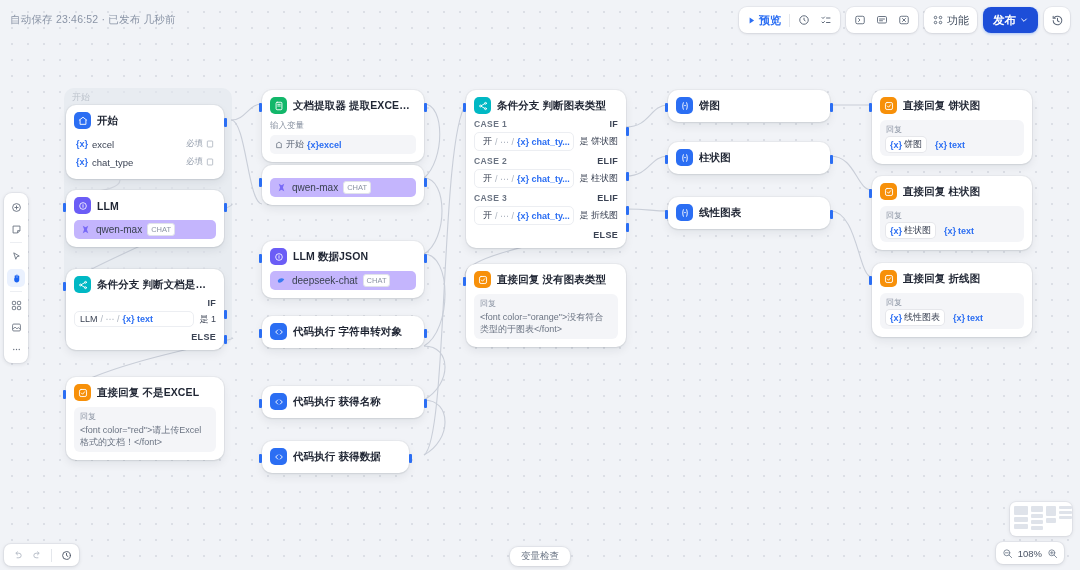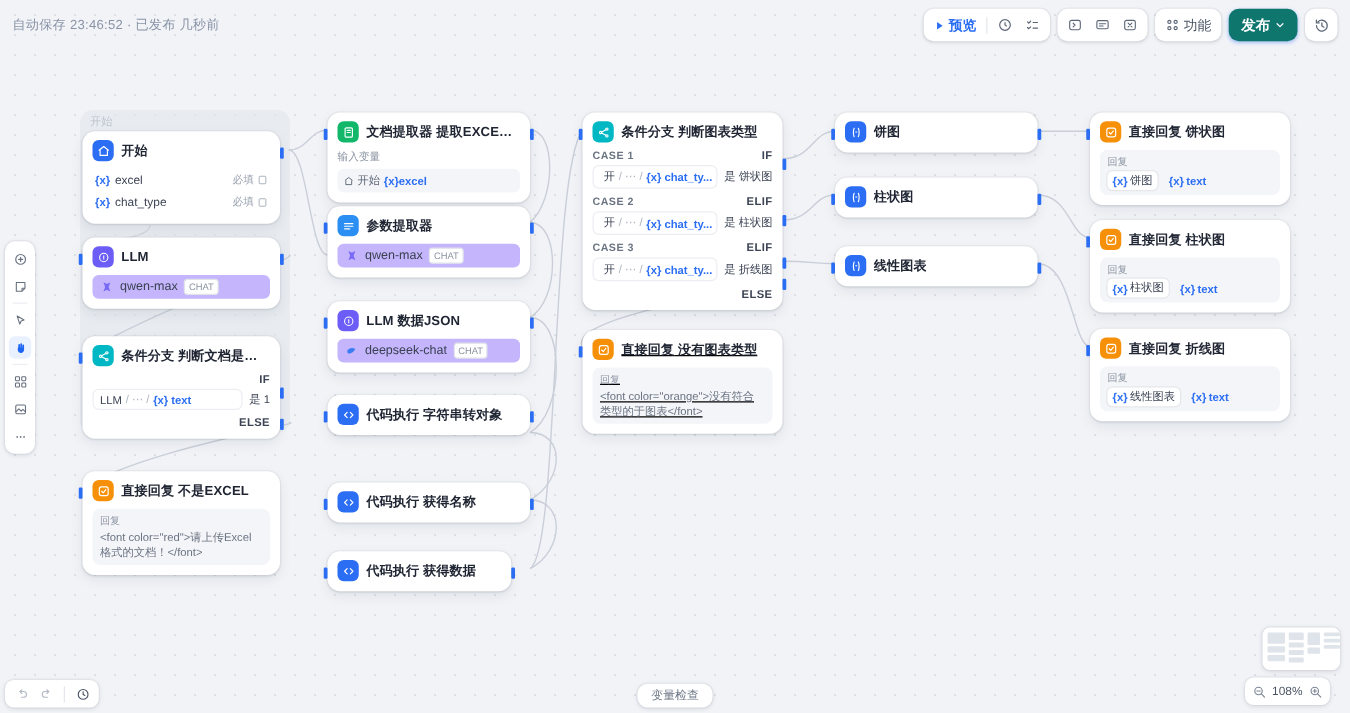--- a/index.html
+++ b/index.html
@@ -35,21 +35,21 @@
   }
   .tb-btn {
     display: flex; align-items: center; justify-content: center; gap: 3px;
     height: 20px; min-width: 20px; padding: 0 4px; border-radius: 5px;
     font-size: 11px; color: #495464; cursor: pointer; background: transparent; border: 0;
   }
   .tb-btn.accent { color: #2b6ef3; font-weight: 600; }
   .divider-v { width: 1px; height: 13px; background: #e4e7ec; margin: 0 2px; }
   .publish {
     display: flex; align-items: center; gap: 4px; height: 26px; padding: 0 10px;
-    background: #0f766e; color: #fff; font-size: 11.5px; font-weight: 600;
+    background: #1d4ed8; color: #fff; font-size: 11.5px; font-weight: 600;
     border-radius: 8px; border: 0; cursor: pointer;
     box-shadow: 0 1px 3px rgba(28,100,242,.35);
   }
   .icon-pill {
     width: 26px; height: 26px; display: flex; align-items: center; justify-content: center;
     background: #fff; border-radius: 8px; cursor: pointer;
     box-shadow: 0 1px 3px rgba(16,24,40,.10), 0 0 0 1px rgba(16,24,40,.04);
     color: #5b6677;
   }
   svg { display: block; }
@@ -367,28 +367,20 @@
           <path d="M5 10v10h14V10"></path>
         </svg>
       <span>开始</span>
       <span class="blue">{x}excel</span>
     </div>
   </div>
 
   <div class="node" style="left:262px; top:165px; width:162px;">
     <div class="handle l"></div>
     <div class="handle r"></div>
-    <div class="node-head">
-      <div class="nico" style="background:#2b8ef3;">
-        <svg width="10" height="10" viewBox="0 0 24 24" fill="none" stroke="#fff" stroke-width="2.2" stroke-linecap="round">
-            <path d="M4 7h16M4 12h16M4 17h10"></path>
-          </svg>
-      </div>
-      <div class="ntitle">参数提取器</div>
-    </div>
     <div class="model-row">
       <svg width="11" height="11" viewBox="0 0 24 24">
         <path d="M6 4l6 3 6-3-3 8 3 8-6-3-6 3 3-8z" fill="#6b5df6" opacity=".85"></path>
         </svg>
       <span class="model-name">qwen-max</span>
       <span class="chat-badge">CHAT</span>
     </div>
   </div>
 
   <div class="node" style="left:262px; top:241px; width:162px;">
@@ -542,21 +534,21 @@
         <span>是</span>
         <span class="v">折线图</span>
       </span>
     </div>
 
     <div class="else-row">
       <span class="case-kw">ELSE</span>
     </div>
   </div>
 
-  <div class="node" style="left:466px; top:264px; width:160px;text-decoration:underline;">
+  <div class="node" style="left:466px; top:264px; width:160px;">
     <div class="handle l"></div>
     <div class="node-head">
       <div class="nico" style="background:#f79009;">
         <svg width="10" height="10" viewBox="0 0 24 24" fill="none" stroke="#fff" stroke-width="2.2" stroke-linecap="round" stroke-linejoin="round">
             <rect x="3.5" y="3.5" width="17" height="17" rx="4"></rect>
           <path d="M8 12l3 3 5-6"></path>
           </svg>
       </div>
       <div class="ntitle">
         <span>直接回复</span>

